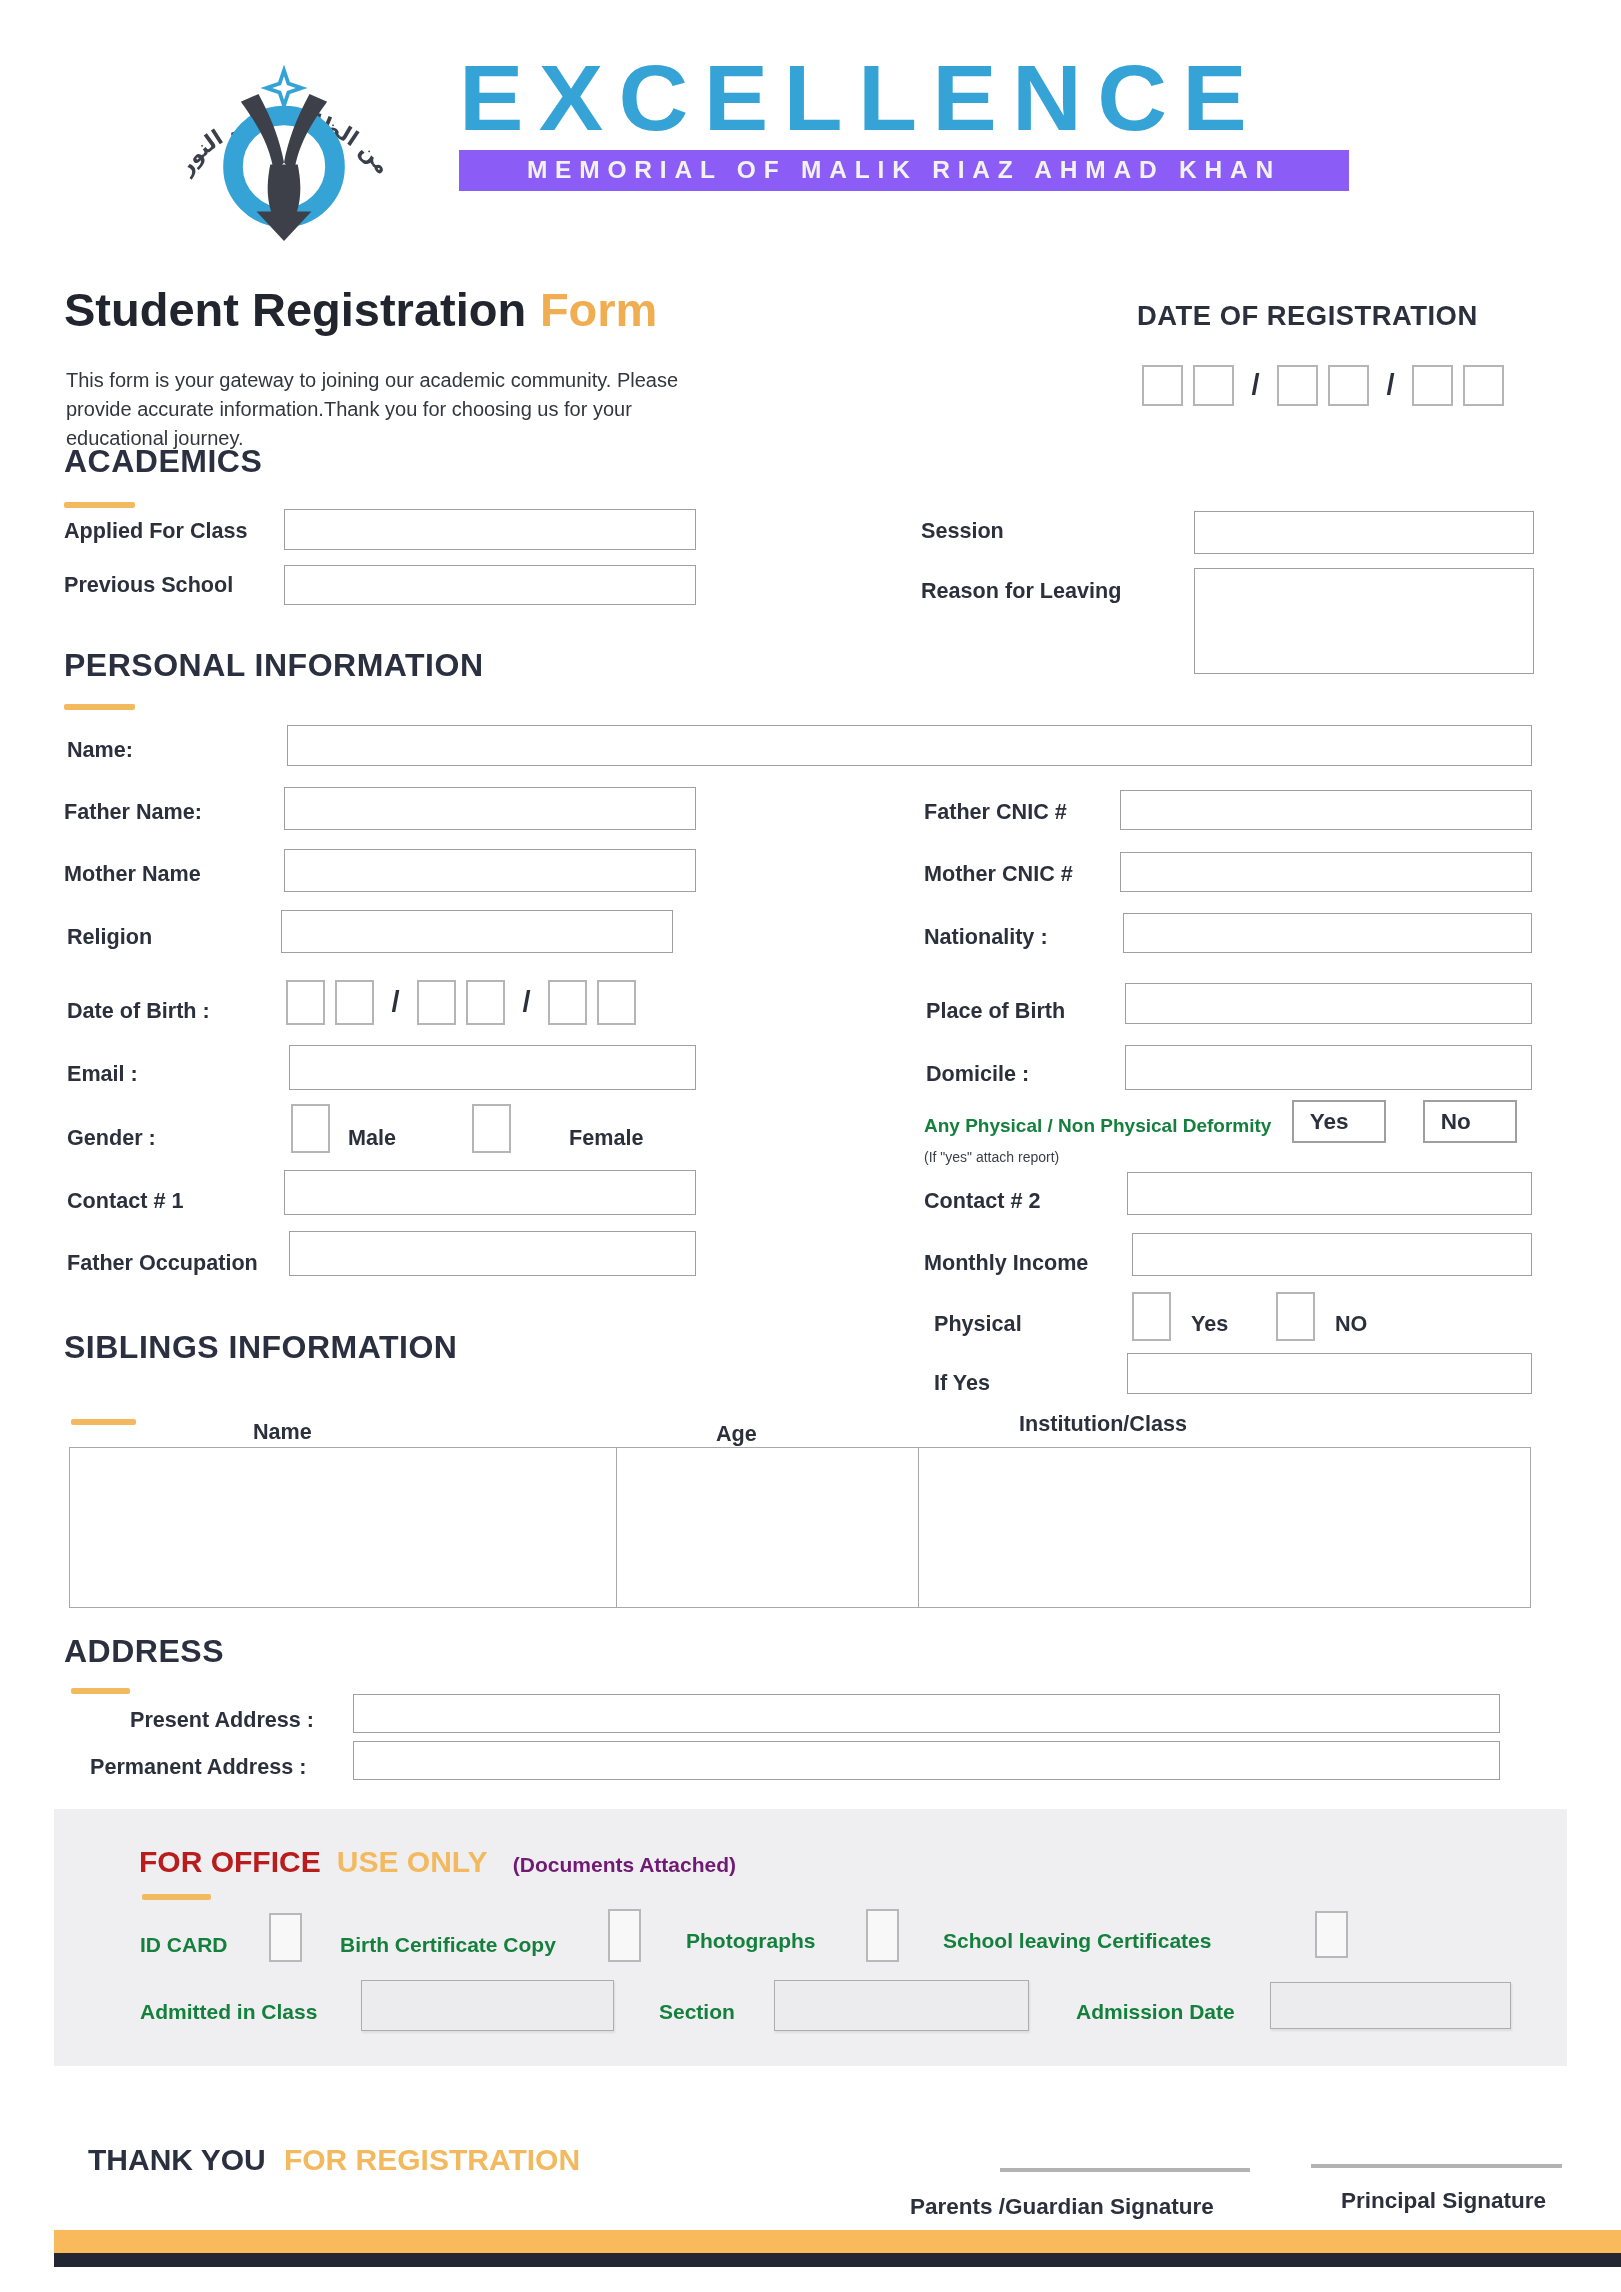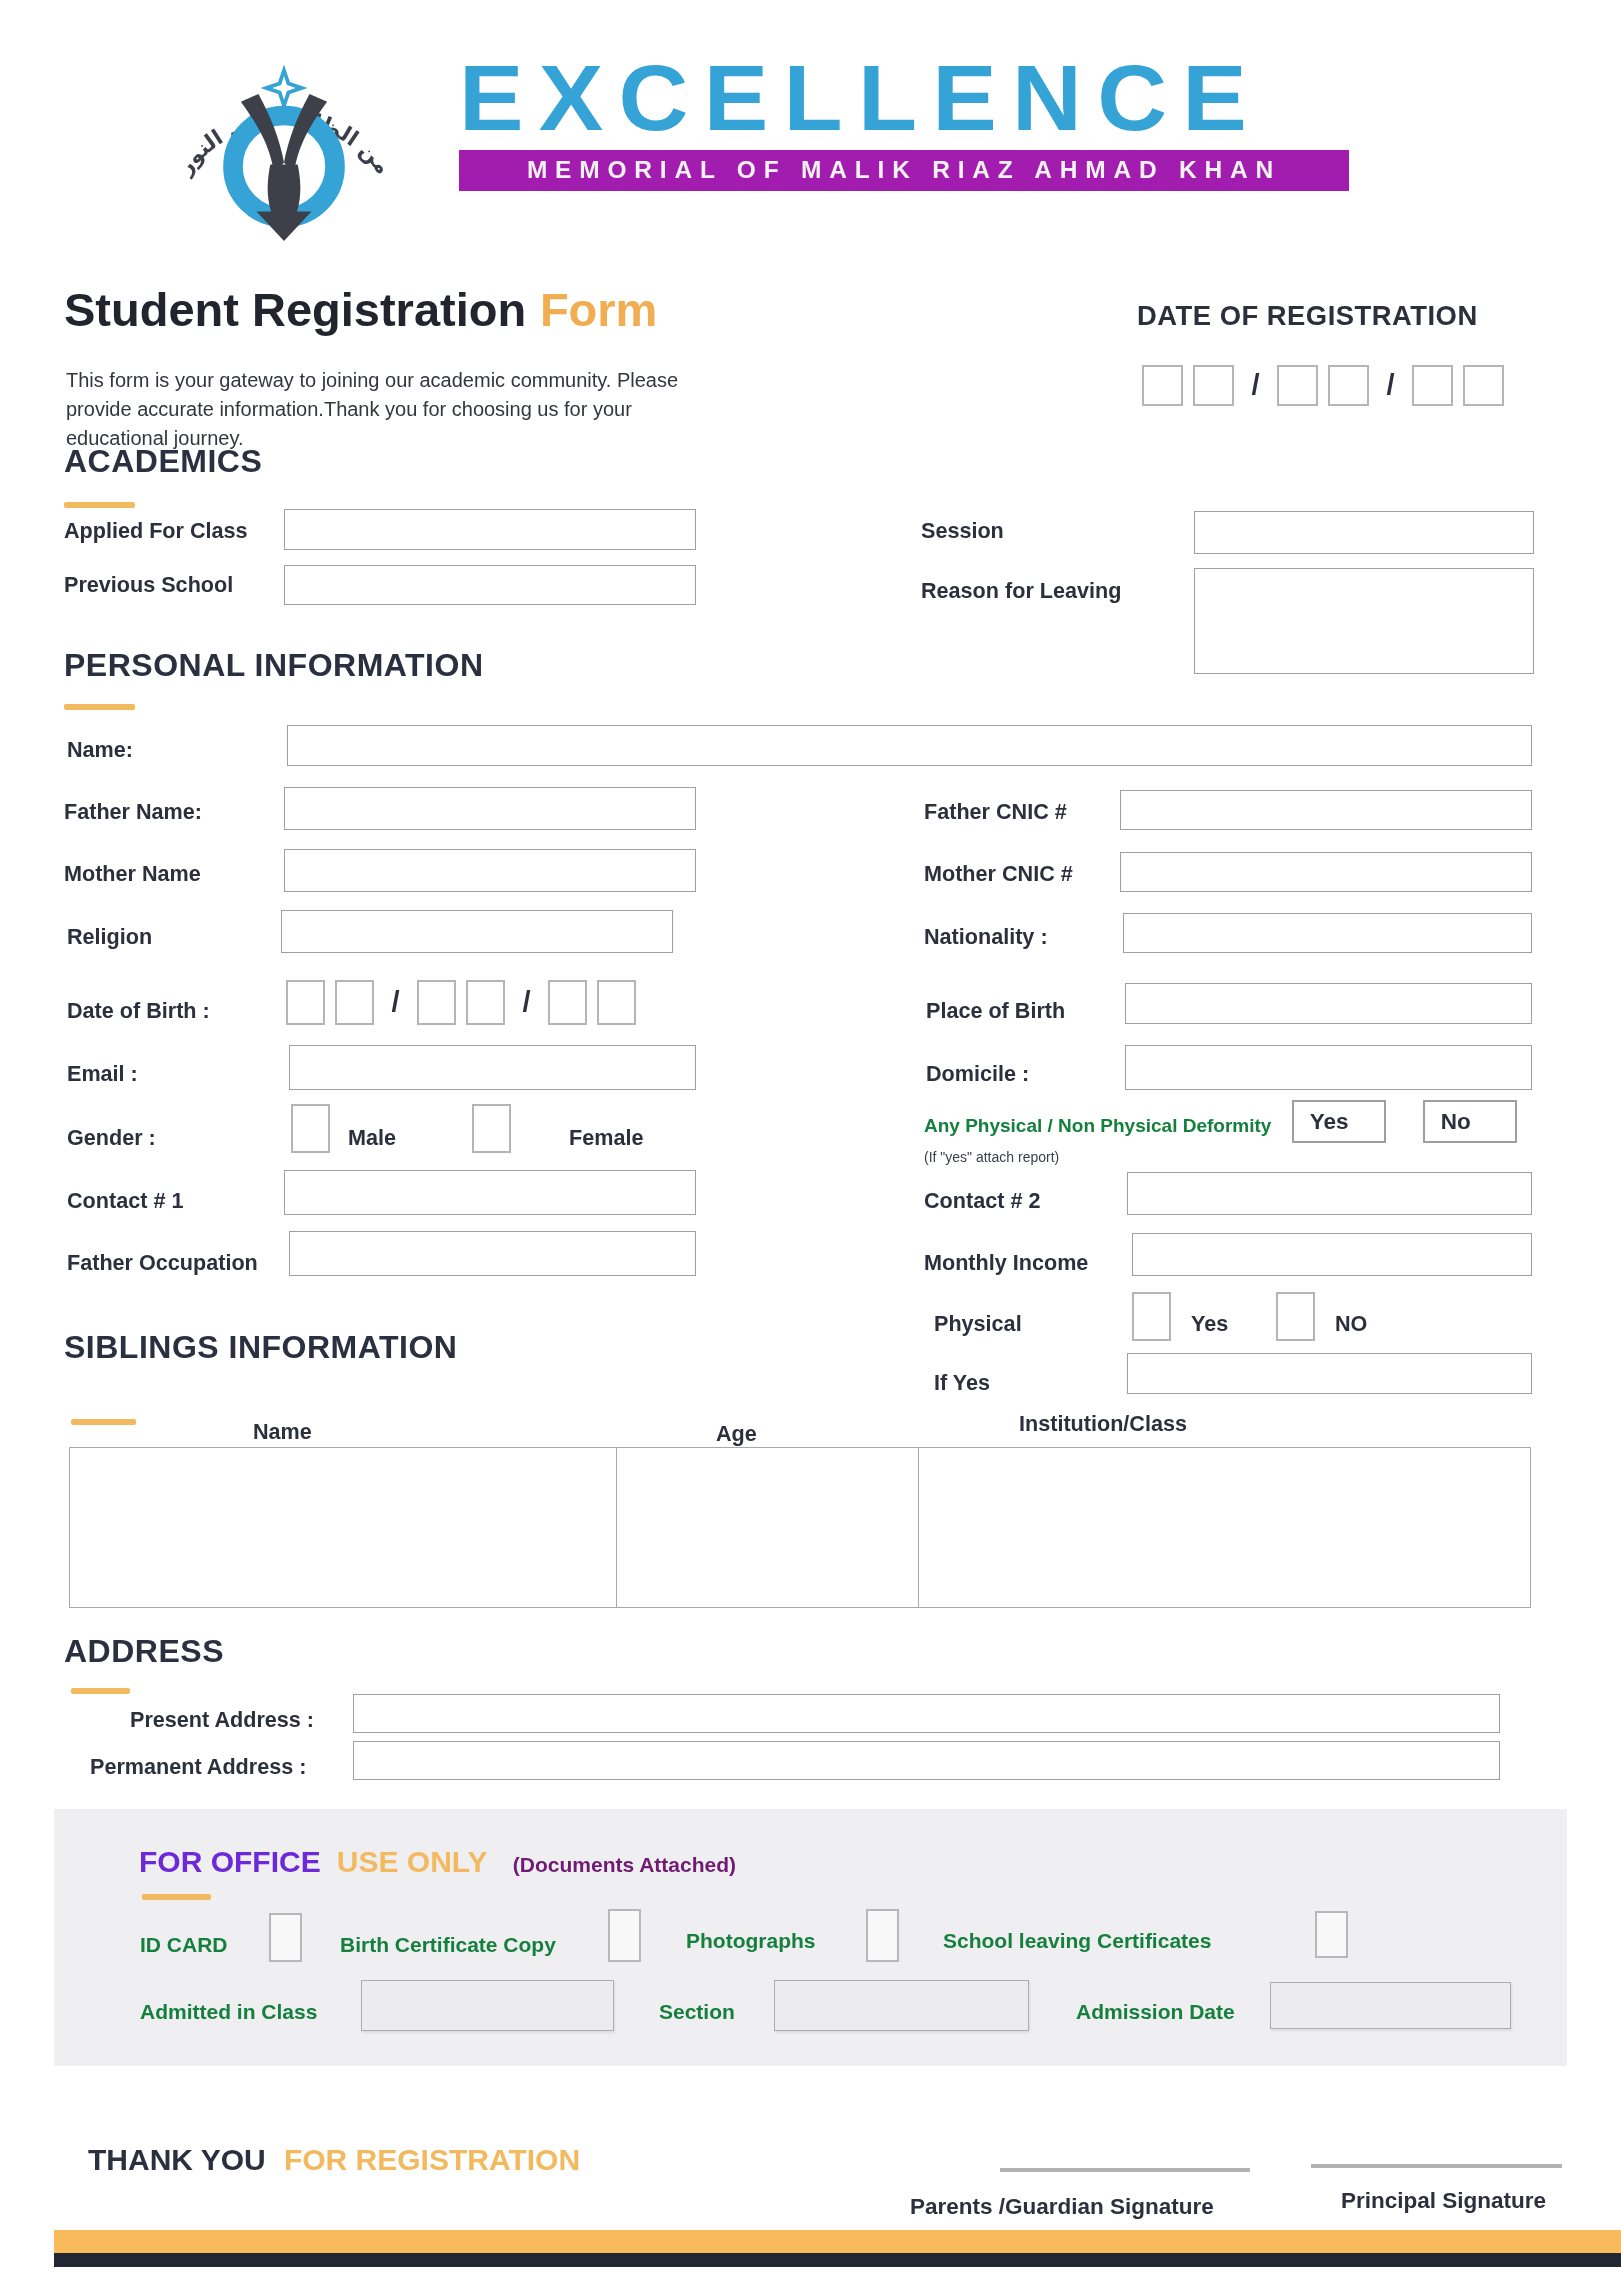--- a/index.html
+++ b/index.html
@@ -14,21 +14,21 @@
   .h2 { position:absolute; font-size:32px; font-weight:800; color:#2b3040; letter-spacing:0.5px; white-space:nowrap; }
 
   .boxrow { position:absolute; display:flex; align-items:center; gap:9.8px; }
   .dbox { width:41px; height:41px; border:2px solid #b5b5b5; background:#fff; }
   .slash { font-size:29px; font-weight:bold; color:#2b303c; margin:0 7.8px; }
 
   
   .banner { position:absolute; left:459px; top:51px; width:890px; }
   .banner-line1 { font-size:35px; font-weight:700; color:#33373f; letter-spacing:25.5px; word-spacing:13.7px; white-space:nowrap; }
   .banner-line2 { font-size:93px; font-weight:800; color:#35A3D6; letter-spacing:14.7px; white-space:nowrap; line-height:1.02; transform:scaleX(1.04); transform-origin:left center; }
-  .banner-line3 { margin-top:3.9px; background:#a21caf; color:#f2f2f2; font-size:24.5px; font-weight:700; letter-spacing:7.8px; text-align:center; padding:5.9px 0 6.9px 0; white-space:nowrap; }
+  .banner-line3 { margin-top:3.9px; background:#8b5cf6; color:#f2f2f2; font-size:24.5px; font-weight:700; letter-spacing:7.8px; text-align:center; padding:5.9px 0 6.9px 0; white-space:nowrap; }
 
   .title-main { position:absolute; left:64px; top:282px; font-size:47px; font-weight:800; color:#22242e; white-space:nowrap; }
   .title-main .frm { color:#F0AD52; margin-left:13.7px; }
   .subtitle { position:absolute; left:66px; top:355px; width:647px; font-size:20px; color:#33363e; line-height:1.45;margin-top:11px; }
   .dor-label { position:absolute; left:1137px; top:300px; font-size:27.4px; font-weight:800; color:#2b303c; letter-spacing:0.5px; }
 
   .chk { position:absolute; border:2px solid #b5b5b5; background:#fff; }
   .yn-box { position:absolute; border:2px solid #9f9f9f; background:#fff; font-size:22.5px; font-weight:bold; color:#2b303c; display:flex; align-items:center; padding-left:15.7px; }
 
   .gray-section { position:absolute; left:54px; top:1809px; width:1513px; height:257px; background:#efeff1; }
@@ -195,21 +195,21 @@
   <div class="accent-bar" style="left:71px; top:1688px; width:59px;"></div>
 
   <div class="lbl" style="left:130px; top:1707px;">Present Address :</div>
   <input class="inp" style="left: 353px; top: 1694px; width: 1147px; height: 39px;">
   <div class="lbl" style="left:90px; top:1754px;">Permanent Address :</div>
   <input class="inp" style="left: 353px; top: 1741px; width: 1147px; height: 39px;">
 
   <div class="gray-section"></div>
 
   <div class="abs" style="left:139px; top:1845px; font-size:30px; font-weight:800; white-space:nowrap;">
-    <span style="color:#6d28d9;">FOR OFFICE</span>
+    <span style="color:#b91c1c;">FOR OFFICE</span>
     <span style="color:#F3B95F; margin-left:7.8px;">USE ONLY</span>
     <span style="color:#701a75; font-size:21px; font-weight:bold; margin-left:17.6px;">(Documents Attached)</span>
   </div>
   <div class="accent-bar" style="left:142px; top:1894px; width:69px;"></div>
 
   <div class="small-lbl" style="left:140px; top:1933px; font-size:21px;">ID CARD</div>
   <div class="office-chk" style="left:269px; top:1913px; width:33px; height:49px;"></div>
 
   <div class="small-lbl" style="left:340px; top:1933px; font-size:21px;">Birth Certificate Copy</div>
   <div class="office-chk" style="left:608px; top:1909px; width:33px; height:53px;"></div>

